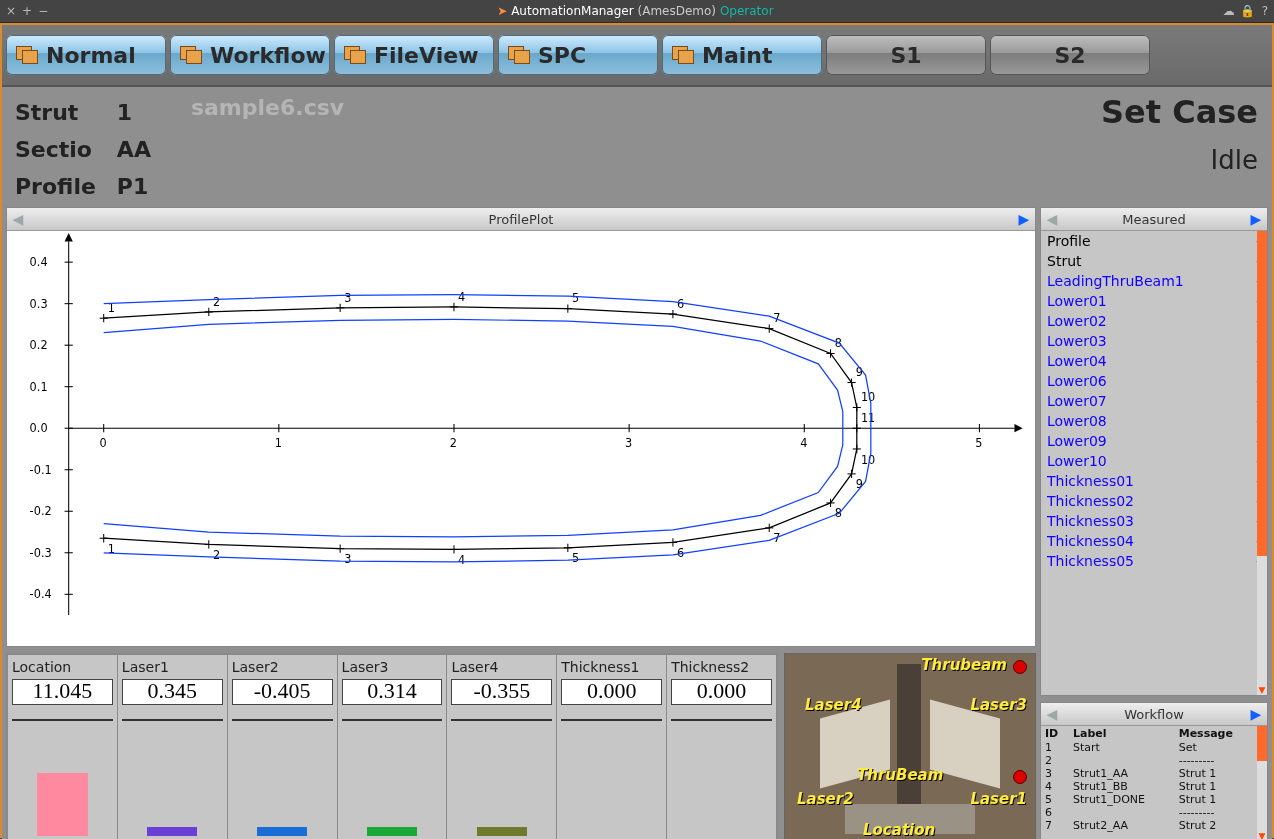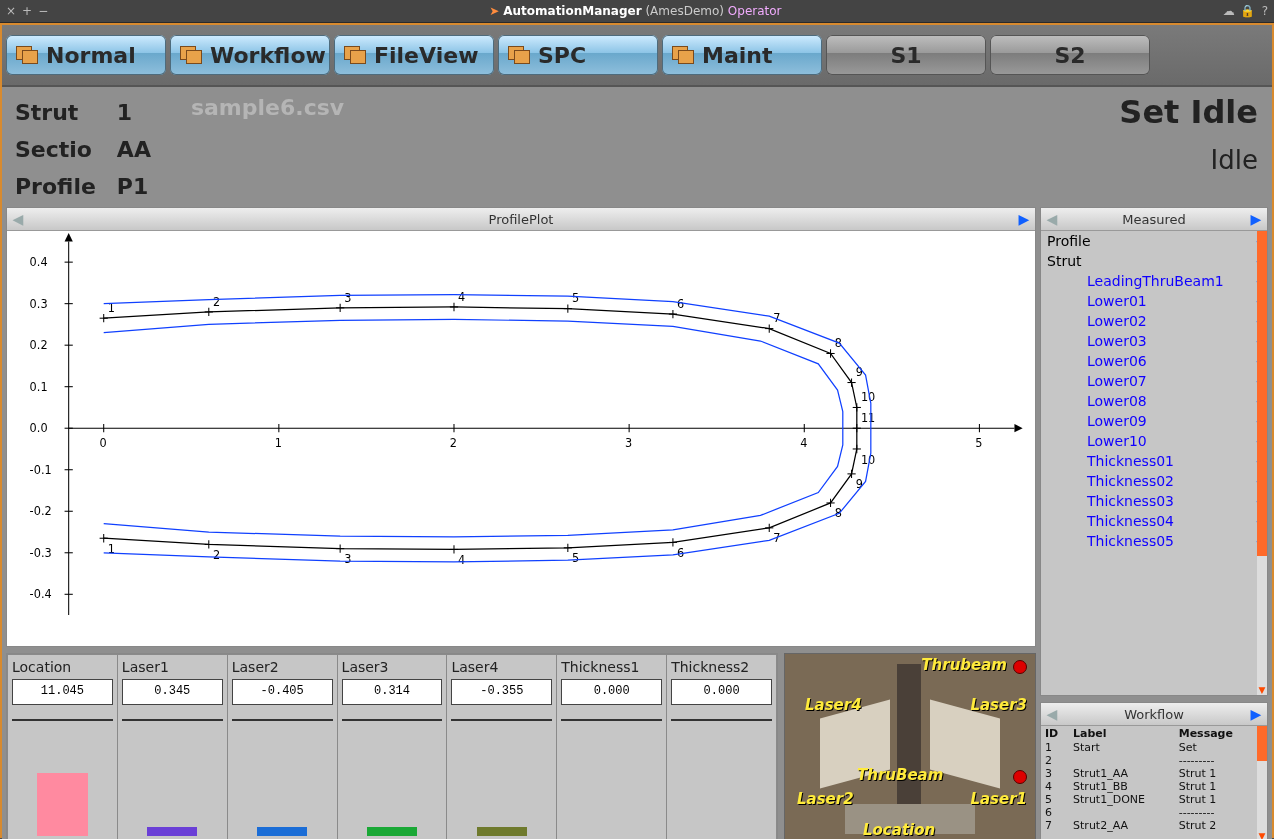--- a/index.html
+++ b/index.html
@@ -7,23 +7,23 @@
     font-family: "DejaVu Sans", Arial, sans-serif; background: #4a4a4a; color: #000;
   }
   .title-bar {
     height: 22px; background: #444; color: #bbb; display: flex; align-items: center;
     font-size: 12px; border-bottom: 1px solid #2a2a2a;
   }
   .title-bar .left  { flex: 0 0 auto; padding-left: 6px; display:flex; gap:6px; }
   .title-bar .left span { cursor:default; }
   .title-bar .center{ flex: 1 1 auto; text-align: center; }
   .title-bar .right { flex: 0 0 auto; padding-right: 6px; display:flex; gap:6px; }
-  .tb-app { color: #fff; font-weight: bold; }
+  .tb-app { color: #fff; font-weight: normal; }
   .tb-demo{ color: #ccc; }
-  .tb-role{ color: #f0abfc; }
+  .tb-role{ color: #14b8a6; }
   .tb-icon{ color:#ff8c3e; font-weight:bold; }
 
   .app-frame { border: 2px solid #d88a2e; height: 815px; box-sizing:border-box; }
   .tabs-bar {
     height: 52px; background: linear-gradient(#7a7a7a,#6a6a6a); display:flex; align-items:center;
     padding: 4px 4px; gap: 4px; border-bottom: 2px solid #555;
   }
   .tab {
     height: 40px; width: 140px; border-radius: 6px; display:flex; align-items:center;
     padding: 0 10px; font-size: 22px; font-weight: bold; color:#2a2a2a;
@@ -85,22 +85,22 @@
   
   .gauges-row { height:190px; display:flex; gap:6px; }
   .gauges-panel { flex:1 1 auto; display:flex; }
   .gauge {
     flex:1; border:1px solid #8a8a8a; background:#c6c6c6; display:flex; flex-direction:column;
     padding:4px; box-sizing:border-box; position:relative;
   }
   .gauge + .gauge { border-left:none; }
   .gauge-label { font-size:14px; color:#222; height:20px; }
   .gauge-value {
-    height:24px; background:#fff; border:1px solid #444; text-align:center; font-size:12px;
-    font-family: Liberation Mono, monospace; line-height:22px; margin-bottom:12px;
+    height:24px; background:#fff; border:1px solid #444; text-align:center; font-size:22px;
+    font-family: Liberation Serif, serif; line-height:22px; margin-bottom:12px;
   }
   .gauge-bar-area {
     flex:1; border-top:2px solid #333; position:relative; margin-top:2px;
   }
   .gauge-bar {
     position:absolute; bottom:0; left:25%; width:50%;
   }
 
   .camera-panel {
     flex:0 0 250px; background:#7a6a55; position:relative; overflow:hidden; border:1px solid #666;
@@ -111,21 +111,21 @@
   }
   .led { position:absolute; width:12px; height:12px; border-radius:50%; background:#d00; border:1px solid #500; }
   .camera-shape { position:absolute; background:#d8d0c0; }
 
   
   .meas-panel { flex:1 1 auto; display:flex; flex-direction:column; overflow:hidden; }
   .meas-body  { flex:1; overflow:hidden; position:relative; font-size:14px; }
   .meas-row   { display:flex; padding:2px 6px; }
   .meas-row .k { flex:1; }
   .meas-row .v { color:#1060ff; }
-  .meas-row.blue .k { color:#1000ff;margin-left:40px; }
+  .meas-row.blue .k { color:#1000ff; }
   .meas-scroll {
     position:absolute; right:0; top:0; bottom:0; width:10px; background:#ddd;
   }
   .meas-scroll .thumb {
     position:absolute; left:0; right:0; top:0; height:70%; background:#ff6a2a;
   }
   .meas-scroll .arrow {
     width:10px; height:10px; display:block; text-align:center; font-size:9px;
     color:#ff4a00; cursor:pointer;
   }
@@ -219,21 +219,21 @@
             </tr>
         <tr>
               <td>Profile</td>
             <td>P1</td>
             </tr>
       </tbody>
         </table>
     </div>
     <div class="info-file">sample6.csv</div>
     <div class="info-right">
-      <div class="set-case">Set Idle</div>
+      <div class="set-case">Set Case</div>
       <div class="idle">Idle</div>
     </div>
   </div>
 
   <div class="workspace">
     <div class="left-col">
 
       <div class="panel plot-panel">
         <div class="panel-hdr">
           <span class="hdr-arrow left">◀</span>
@@ -446,20 +446,24 @@
             </div>
             <div class="meas-row blue">
               <span class="k">Lower02</span>
               <span class="v">-</span>
             </div>
             <div class="meas-row blue">
               <span class="k">Lower03</span>
               <span class="v">-</span>
             </div>
             <div class="meas-row blue">
+              <span class="k">Lower04</span>
+              <span class="v">-</span>
+            </div>
+            <div class="meas-row blue">
               <span class="k">Lower06</span>
               <span class="v">-</span>
             </div>
             <div class="meas-row blue">
               <span class="k">Lower07</span>
               <span class="v">-</span>
             </div>
             <div class="meas-row blue">
               <span class="k">Lower08</span>
               <span class="v">-</span>

